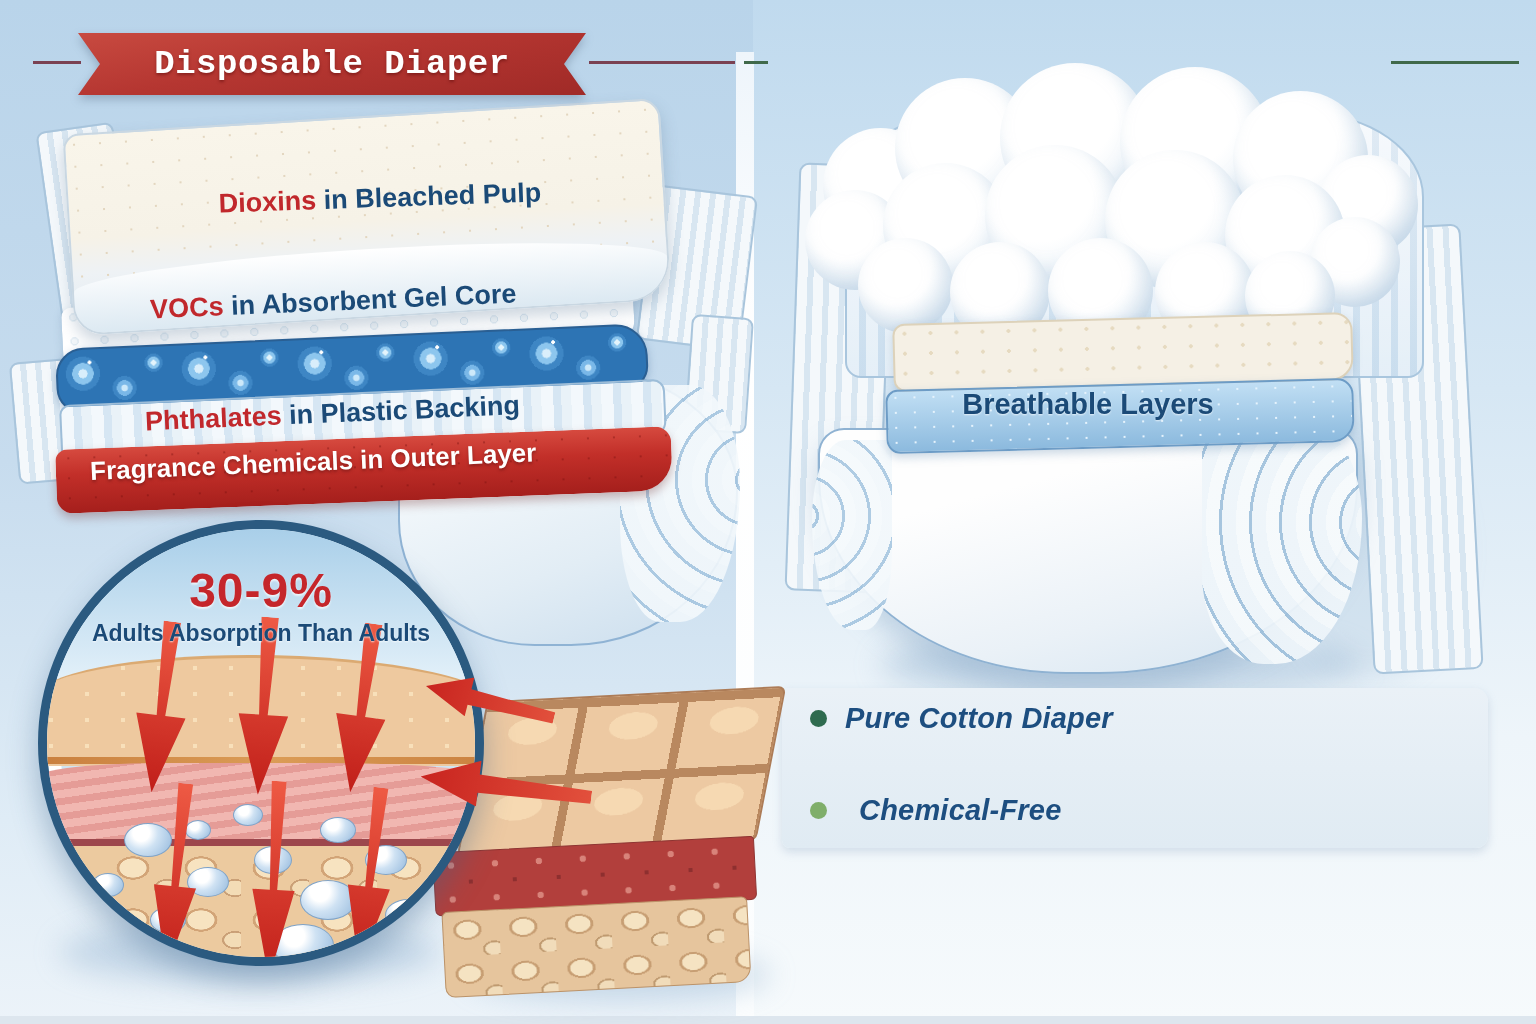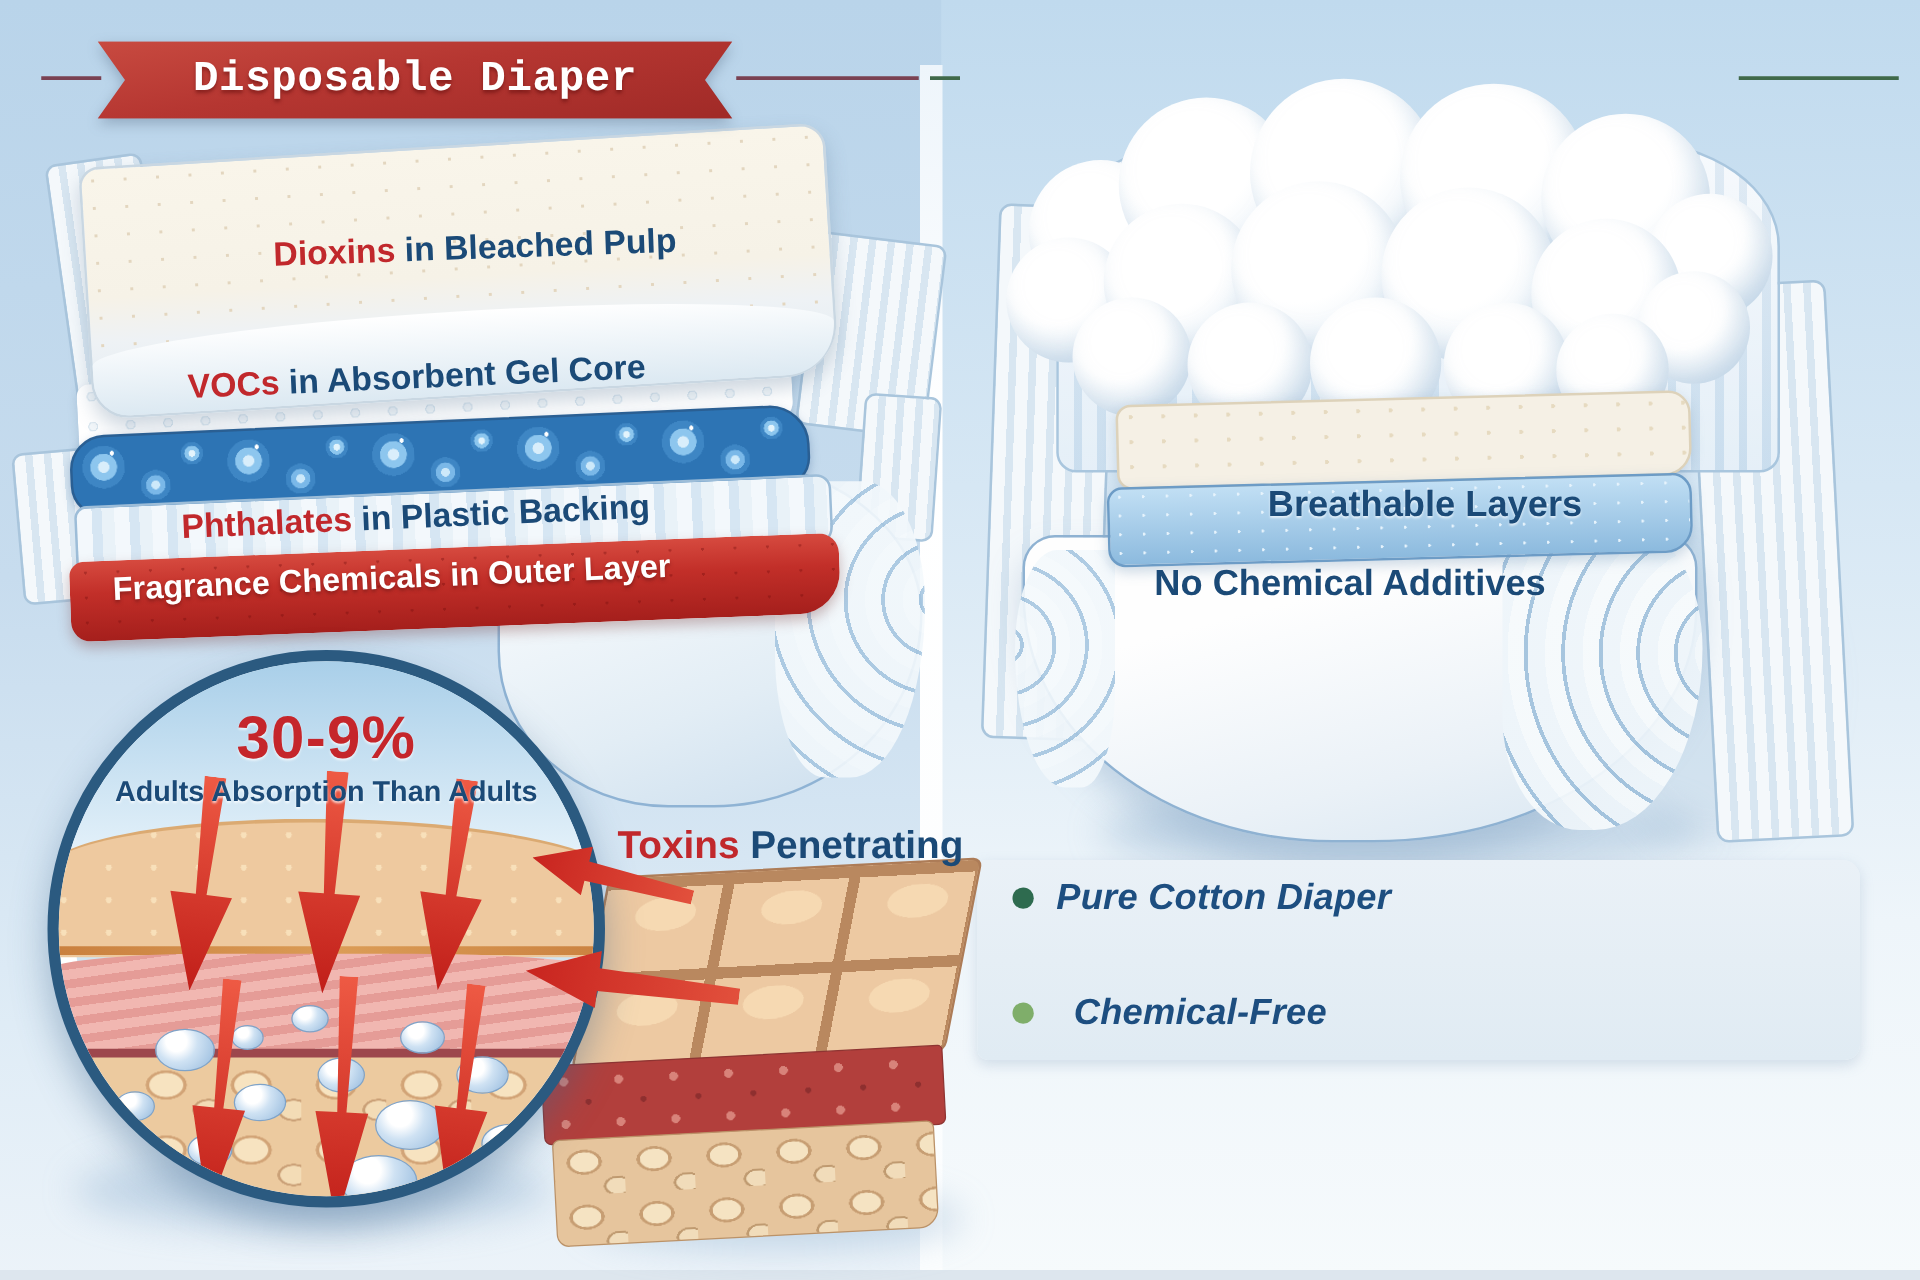--- a/index.html
+++ b/index.html
@@ -195,21 +195,21 @@
     box-shadow:0 16px 26px rgba(120,155,190,.35);}
   .rruffle-l{position:absolute;left:-8px;top:10px;width:80px;height:190px;opacity:.9;
     border-radius:50% 0 40% 60%/50% 0 50% 70%;
     background:repeating-radial-gradient(circle at -10% 40%,#f1f7fb 0 12px,#a6c6e0 12px 15px,#f4f9fc 15px 26px);}
   .rruffle-r{position:absolute;right:-6px;top:-2px;width:160px;height:236px;opacity:.92;
     border-radius:0 40% 70% 50%/0 50% 80% 50%;
     background:repeating-radial-gradient(circle at 115% 40%,#eef5fa 0 14px,#a0c1dc 14px 17px,#f6fafc 17px 30px);}
   .rlabel{z-index:5;color:#1b4a77;font-weight:bold;font-size:29px;text-align:center;white-space:nowrap;
     text-shadow:0 1px 2px rgba(255,255,255,.7);}
   .rlabel-1{left:960px;top:323px;width:320px;}
-  .rlabel-2{left:980px;top:388px;width:320px;}
+  .rlabel-2{left:928px;top:388px;width:320px;}
   .rlabel-3{left:910px;top:451px;width:340px;}
 
   
   .benefits{left:782px;top:688px;width:706px;height:160px;z-index:4;
     background:linear-gradient(180deg,#eaf1f7,#e0ebf3);
     border-radius:6px 14px 12px 8px;box-shadow:0 4px 10px rgba(125,155,185,.28);}
   .brow{position:absolute;left:28px;display:flex;align-items:center;gap:18px;}
   .brow-1{top:14px;} .brow-2{top:60px;} .brow-3{top:106px;gap:32px;}
   .bdot{width:17px;height:17px;border-radius:50%;flex:0 0 auto;}
   .btext{font-style:italic;font-weight:bold;font-size:29px;color:#1d4e80;letter-spacing:.2px;}
@@ -294,43 +294,39 @@
       <div class="droplet" style="left: 225px; top: 395px; width: 60px; height: 40px;"></div>
       <div class="droplet" style="left: 138px; top: 291px; width: 24px; height: 18px;"></div>
     </div>
 
   <div class="abs skinblock">
     <div class="sb-top"></div>
     <div class="sb-red"></div>
     <div class="sb-stone"></div>
   </div>
 
-  <div class="abs toxins-label">
-    <span class="chem">Toxins</span><span class="loc"> Penetrating</span>
-  </div>
   <div class="abs larrow larrow-1"></div>
   <div class="abs larrow larrow-2"></div>
 
   <div class="abs blob" style="left:60px;top:920px;width:380px;height:64px;"></div>
   <div class="abs blob" style="left:470px;top:950px;width:300px;height:50px;"></div>
   <div class="abs blob" style="left:880px;top:630px;width:480px;height:70px;"></div>
   <div class="abs blob" style="left:1280px;top:420px;width:180px;height:260px;opacity:.55;"></div>
 
   <div class="abs rtab rtab-l"></div>
   <div class="abs rtab rtab-r"></div>
   <div class="abs backpanel"></div>
   <div id="cloud-layer"></div>
   <div class="abs fiber-layer"></div>
   <div class="abs blue-layer"></div>
   <div class="abs rdiaper-body">
     <div class="rruffle-l"></div>
     <div class="rruffle-r"></div>
   </div>
   <div class="abs rlabel rlabel-2">Breathable Layers</div>
-  <div class="abs rlabel rlabel-3">No Chemical Additives</div>
 
   <div class="abs benefits">
     <div class="brow brow-1">
       <span class="bdot" style="background: rgb(46, 107, 79);"></span>
       <span class="btext">Pure Cotton Diaper</span>
     </div>
     <div class="brow brow-3">
       <span class="bdot" style="background: rgb(127, 174, 106);"></span>
       <span class="btext">Chemical-Free</span>
     </div>

